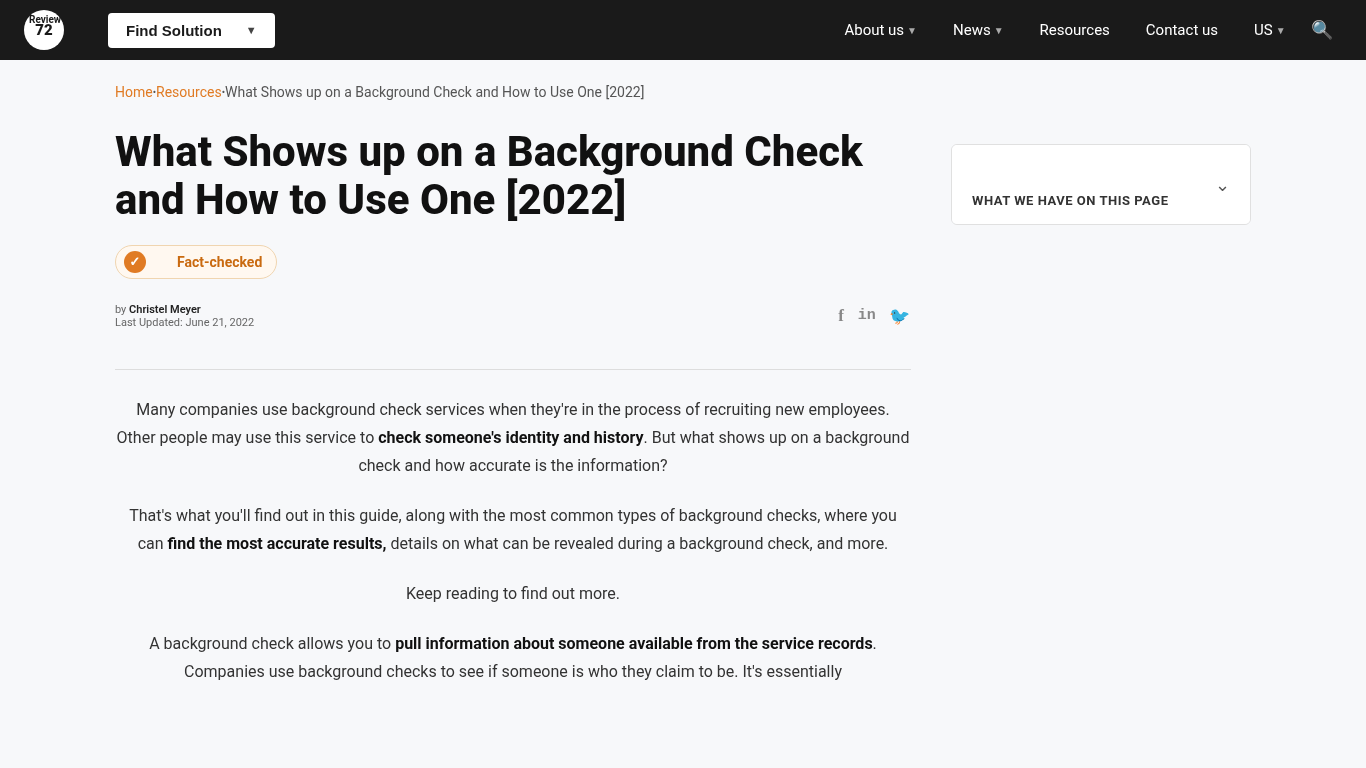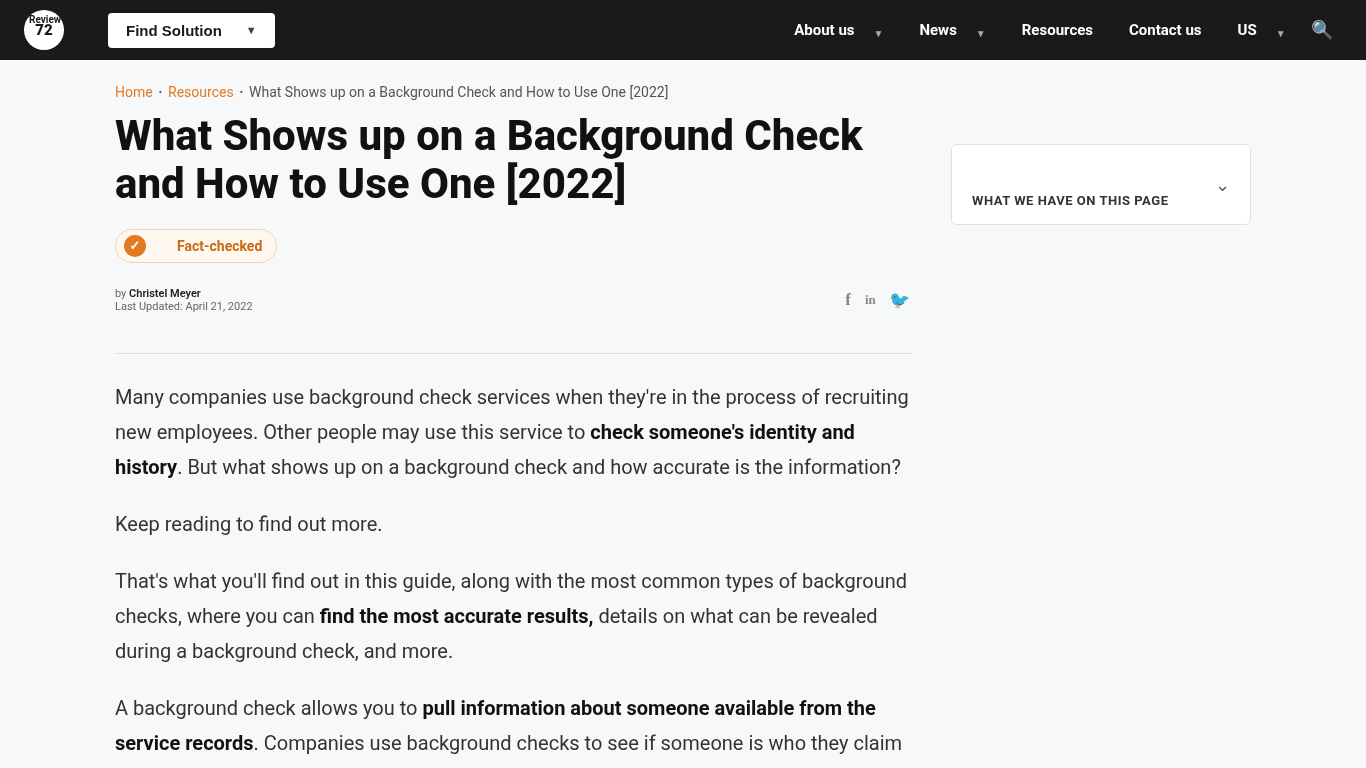--- a/index.html
+++ b/index.html
@@ -70,28 +70,28 @@
       display: flex;
       align-items: center;
       gap: 8px;
       list-style: none;
     }
     .nav-links li a,
     .nav-links li button {
       color: #fff;
       text-decoration: none;
       font-size: 15px;
-      font-weight: 700;
+      font-weight: 400;
       padding: 8px 14px;
       background: none;
       border: none;
       cursor: pointer;
       display: flex;
-      align-items: flex-end;
-      gap: 19px;
+      align-items: center;
+      gap: 3px;
     }
     .nav-chevron { font-size: 10px; color: #aaa; }
     .search-icon-btn {
       background: none;
       border: none;
       cursor: pointer;
       color: #fff;
       font-size: 18px;
       padding: 8px;
       margin-left: 4px;
@@ -111,23 +111,23 @@
     }
     .sidebar {
       width: 300px;
       flex-shrink: 0;
     }
 
     
     .breadcrumb {
       display: flex;
       align-items: center;
-      gap: 6px;
+      gap: 0;
       font-size: 14px;
-      margin-bottom: 12px;
+      margin-bottom: 28px;
       flex-wrap: wrap;
     }
     .breadcrumb a { color: #e07b24; text-decoration: none; }
     .breadcrumb-sep { color: #555; font-size: 10px; }
     .breadcrumb-current { color: #555; }
 
     
     .article-title {
       font-size: 42px;
       font-weight: 800;
@@ -197,24 +197,25 @@
 
     
     .meta-divider {
       border: none;
       border-top: 1px solid #ddd;
       margin-bottom: 26px;
     }
 
     
     .article-body p {
-      font-size: 20px;
+      font-size: 16px;
       line-height: 1.75;
       color: #333;
       margin-bottom: 22px;
+      text-align: center;
     }
     .article-body .bold-inline { font-weight: 700; color: #111; }
     .article-body h2 {
       font-size: 30px;
       font-weight: 800;
       color: #111;
       margin-top: 16px;
       margin-bottom: 18px;
     }
 
@@ -325,41 +326,41 @@
     <div class="article-meta">
       <div class="meta-author-info">
         <div>
           <span>by</span>
           <span> </span>
           <span class="author-name">Christel Meyer</span>
         </div>
         <div>
           <span>Last Updated:</span>
           <span> </span>
-          <span>April 21, 2022</span>
+          <span>June 21, 2022</span>
         </div>
       </div>
       <div class="meta-social">
         <a href="#" class="social-icon" style="font-weight:700; font-size:17px; font-family:serif;">f</a>
-        <a href="#" class="social-icon" style="font-weight:700; font-size:13px; font-family:Liberation Serif, serif;">in</a>
+        <a href="#" class="social-icon" style="font-weight:700; font-size:15px; font-family:Liberation Mono, monospace;">in</a>
         <a href="#" class="social-icon" style="font-size:17px;">🐦</a>
       </div>
     </div>
 
     <hr class="meta-divider">
 
     
     <div class="article-body">
       <p>
         <span>Many companies use background check services when they're in the process of recruiting new employees. Other people may use this service to </span><span class="bold-inline">check someone's identity and history</span><span>. But what shows up on a background check and how accurate is the information?</span>
       </p>
-      <p>Keep reading to find out more.</p>
       <p>
         <span>That's what you'll find out in this guide, along with the most common types of background checks, where you can </span><span class="bold-inline">find the most accurate results,</span><span> details on what can be revealed during a background check, and more.</span>
       </p>
+      <p>Keep reading to find out more.</p>
 
 
       <p>
         <span>A background check allows you to </span><span class="bold-inline">pull information about someone available from the service records</span><span>. Companies use background checks to see if someone is who they claim to be. It's essentially</span>
       </p>
     </div>
 
   </main>
 
   <aside class="sidebar">

